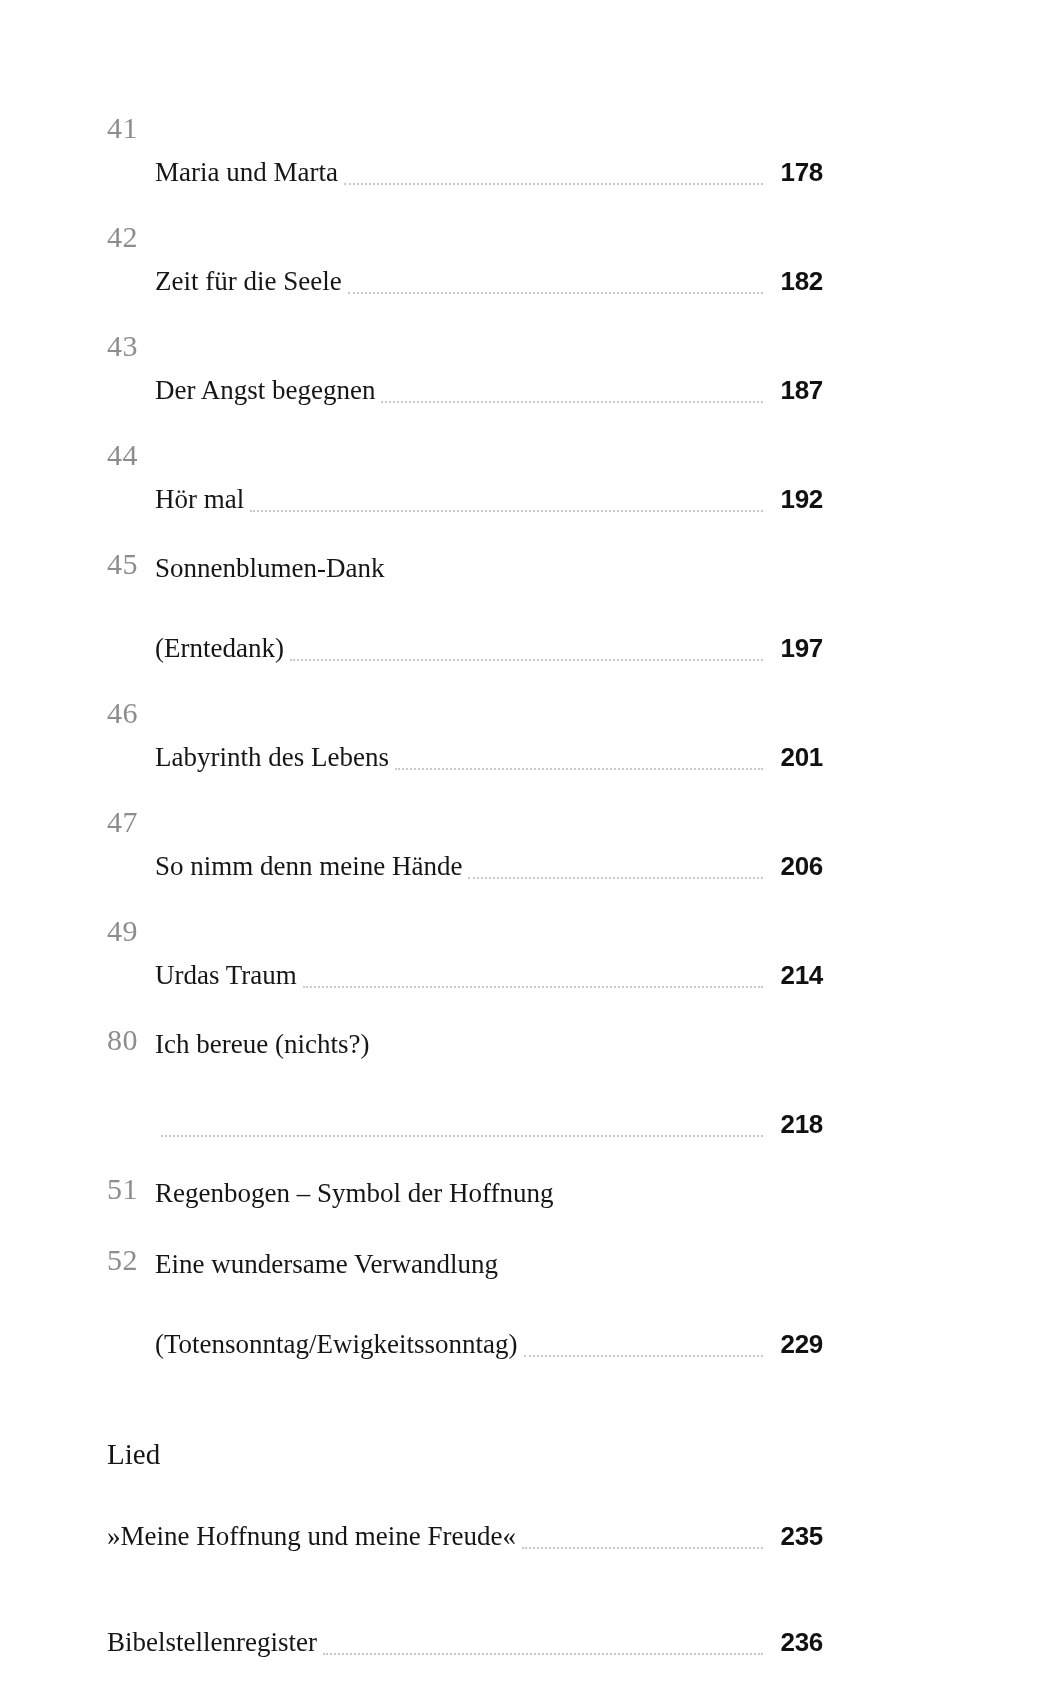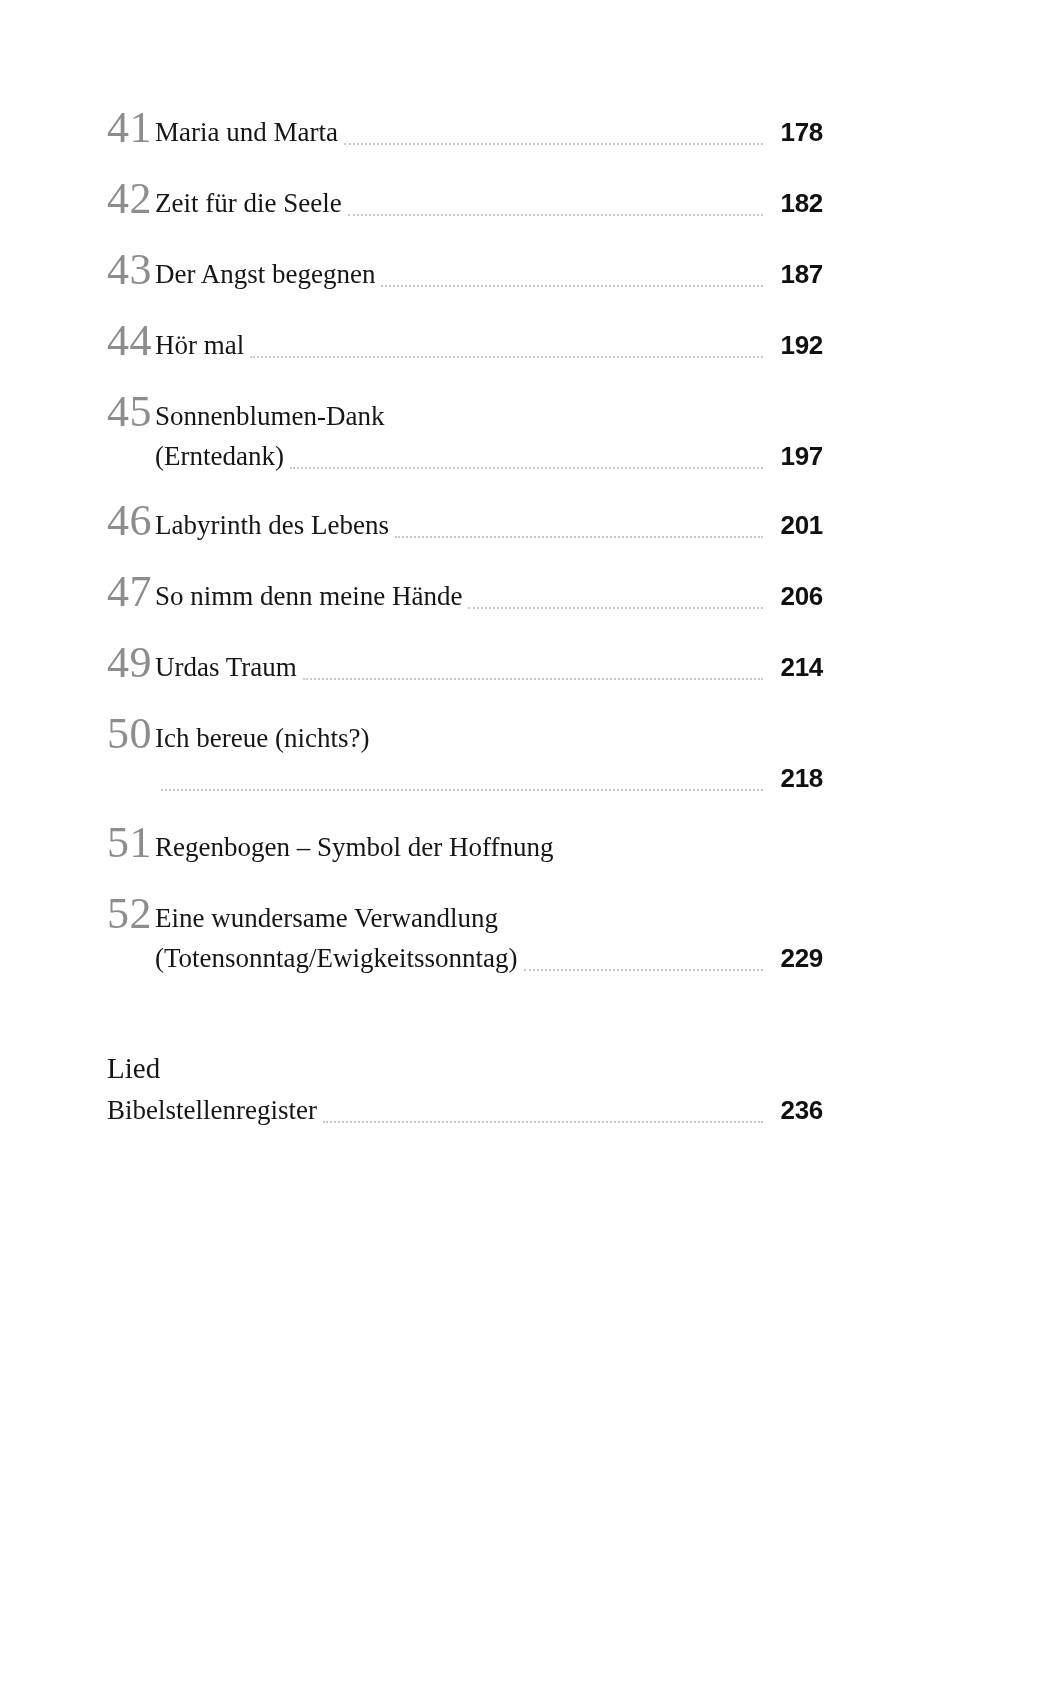--- a/index.html
+++ b/index.html
@@ -35,21 +35,21 @@
     display: flex;
     align-items: flex-start;
     margin-bottom: 29px;
   }
 
   .entry-num {
     flex: 0 0 auto;
     width: 48px;
     text-align: left;
     font-family: "Liberation Serif", "DejaVu Serif", serif;
-    font-size: 44px;
+    font-size: 30px;
     line-height: 42px;
     color: #8d8d8d;
     font-weight: 400;
     letter-spacing: 0.5px;
     position: relative;
     top: -5px;
   }
 
   .entry-body {
     flex: 1 1 auto;
@@ -85,20 +85,21 @@
 
   .line .pg {
     flex: 0 0 auto;
     font-family: "Liberation Sans", "DejaVu Sans", sans-serif;
     font-weight: bold;
     font-size: 26px;
     color: #111111;
     letter-spacing: -0.3px;
     text-align: right;
     min-width: 56px;
+    margin-top: 40px;
   }
 
   
   .backmatter {
     margin-top: 70px;
   }
 
   .backmatter .entry {
     margin-bottom: 26px;
   }
@@ -194,21 +195,21 @@
           <div class="entry-num">49</div>
           <div class="entry-body">
             <div class="line">
               <span class="txt">Urdas Traum</span>
               <span class="leader"></span>
               <span class="pg">214</span>
             </div>
           </div>
         </div>
         <div class="entry">
-          <div class="entry-num">50</div>
+          <div class="entry-num">80</div>
           <div class="entry-body">
             <div class="line noleader">
               <span class="txt">Ich bereue (nichts?)</span>
             </div>
             <div class="line">
               <span class="leader"></span>
               <span class="pg">218</span>
             </div>
           </div>
         </div>
@@ -231,20 +232,29 @@
               <span class="leader"></span>
               <span class="pg">229</span>
             </div>
           </div>
         </div>
       </div>
 
     <div class="backmatter">
       <div class="section-head">Lied</div>
       <div id="backmatter-entries">
+          <div class="entry">
+            <div class="entry-body">
+              <div class="line">
+                <span class="txt">»Meine Hoffnung und meine Freude«</span>
+                <span class="leader"></span>
+                <span class="pg">235</span>
+              </div>
+            </div>
+          </div>
           <div class="entry">
             <div class="entry-body">
               <div class="line">
                 <span class="txt">Bibelstellenregister</span>
                 <span class="leader"></span>
                 <span class="pg">236</span>
               </div>
             </div>
           </div>
         </div>

